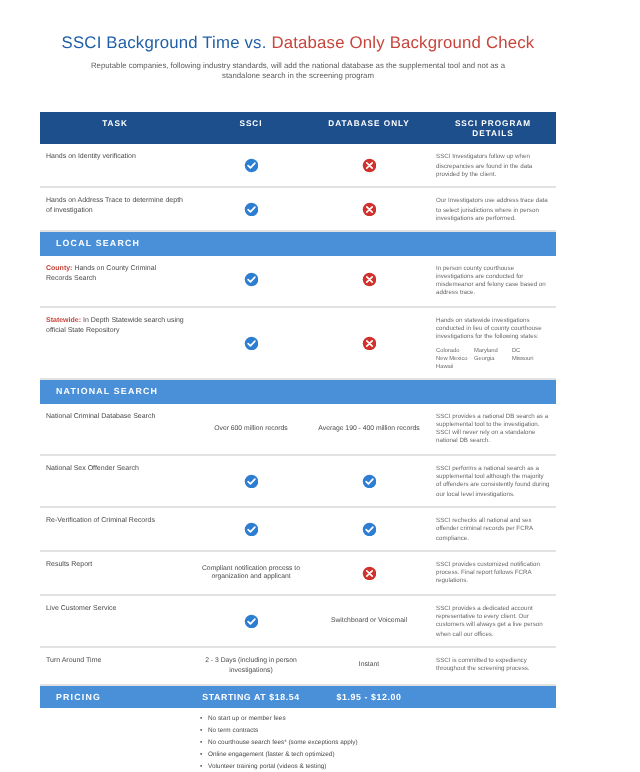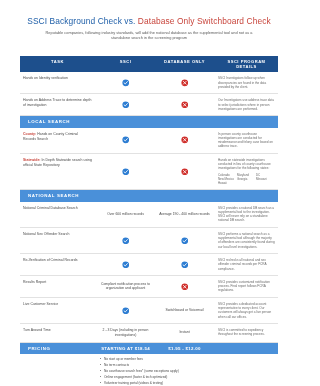--- a/index.html
+++ b/index.html
@@ -68,21 +68,21 @@
   .bullets li:before{content:"•";position:absolute;left:0;top:0;color:#4a4a4a;}
   .bullets{margin:0;}
 </style>
 </head>
 <body>
 
 <div class="page">
 
   <div class="titlewrap">
     <div class="title">
-      <span class="t-blue">SSCI Background Check vs. </span><span class="t-red">Database Only Switchboard Check</span>
+      <span class="t-blue">SSCI Background Time vs. </span><span class="t-red">Database Only Background Check</span>
     </div>
     <div class="subtitle">Reputable companies, following industry standards, will add the national database as the supplemental tool and not as a standalone search in the screening program</div>
   </div>
 
   <div class="table">
 
     <div class="row head">
       <div class="c1">TASK</div>
       <div class="c2">SSCI</div>
       <div class="c3">DATABASE ONLY</div>

